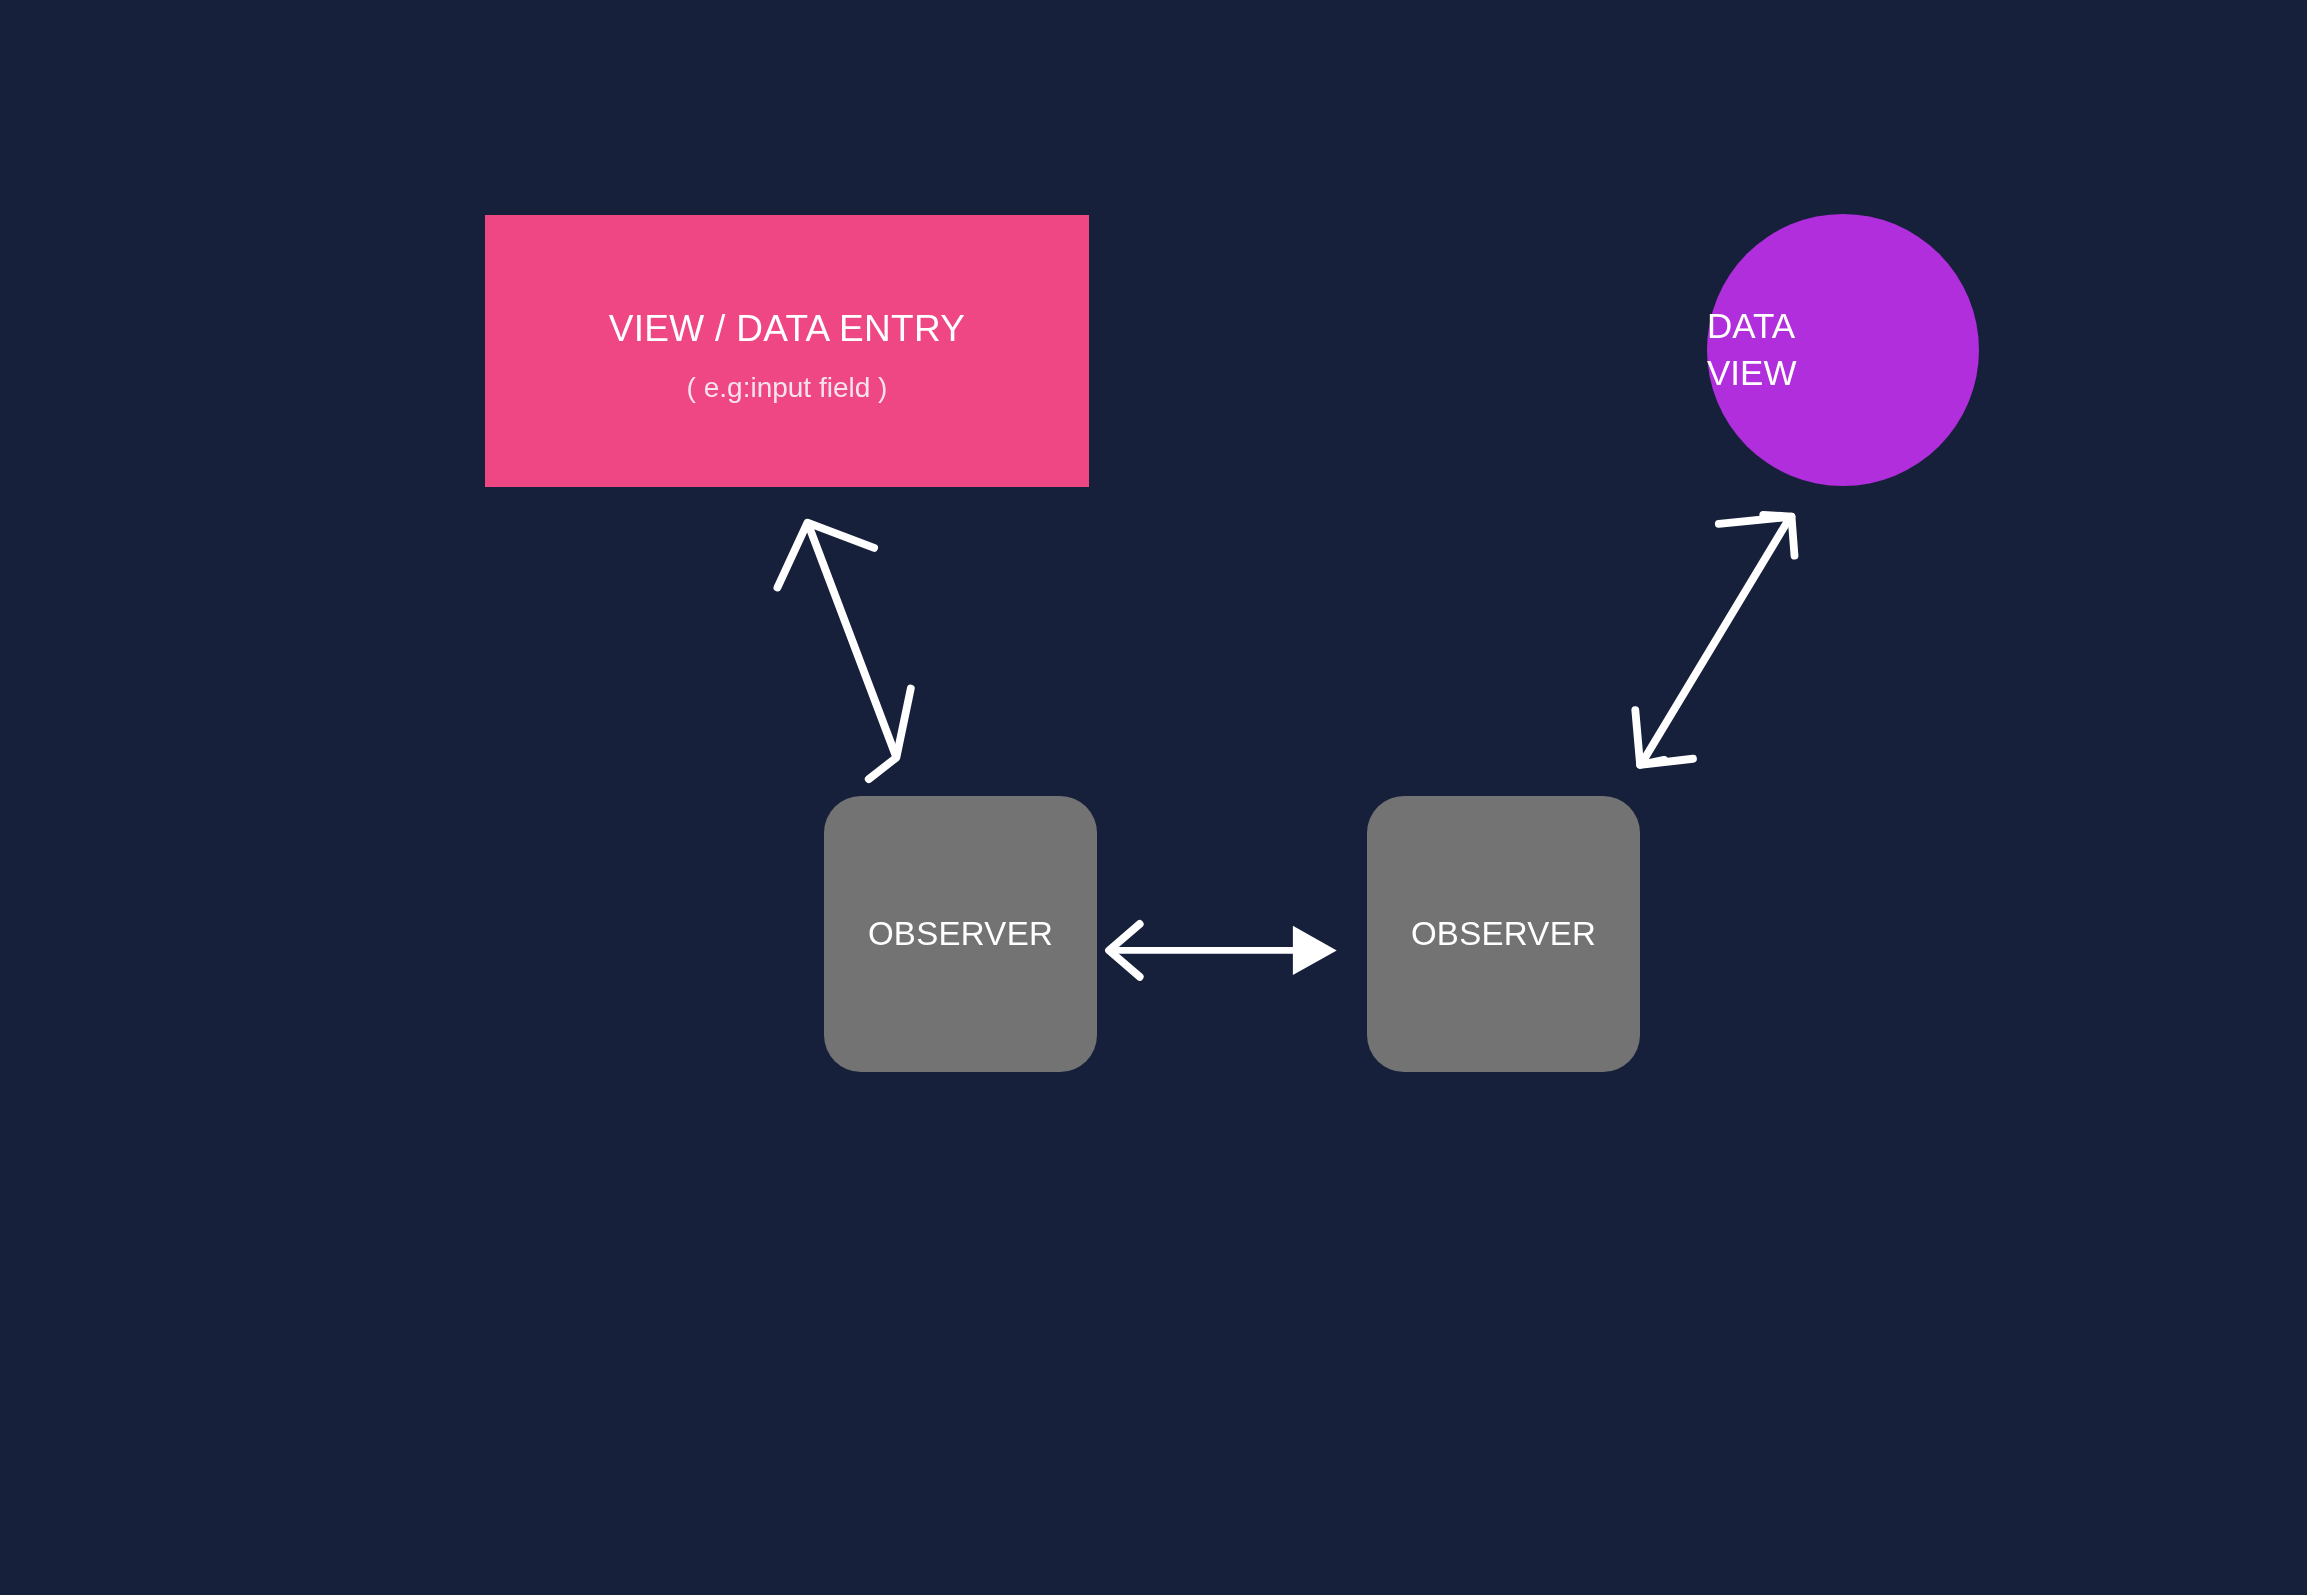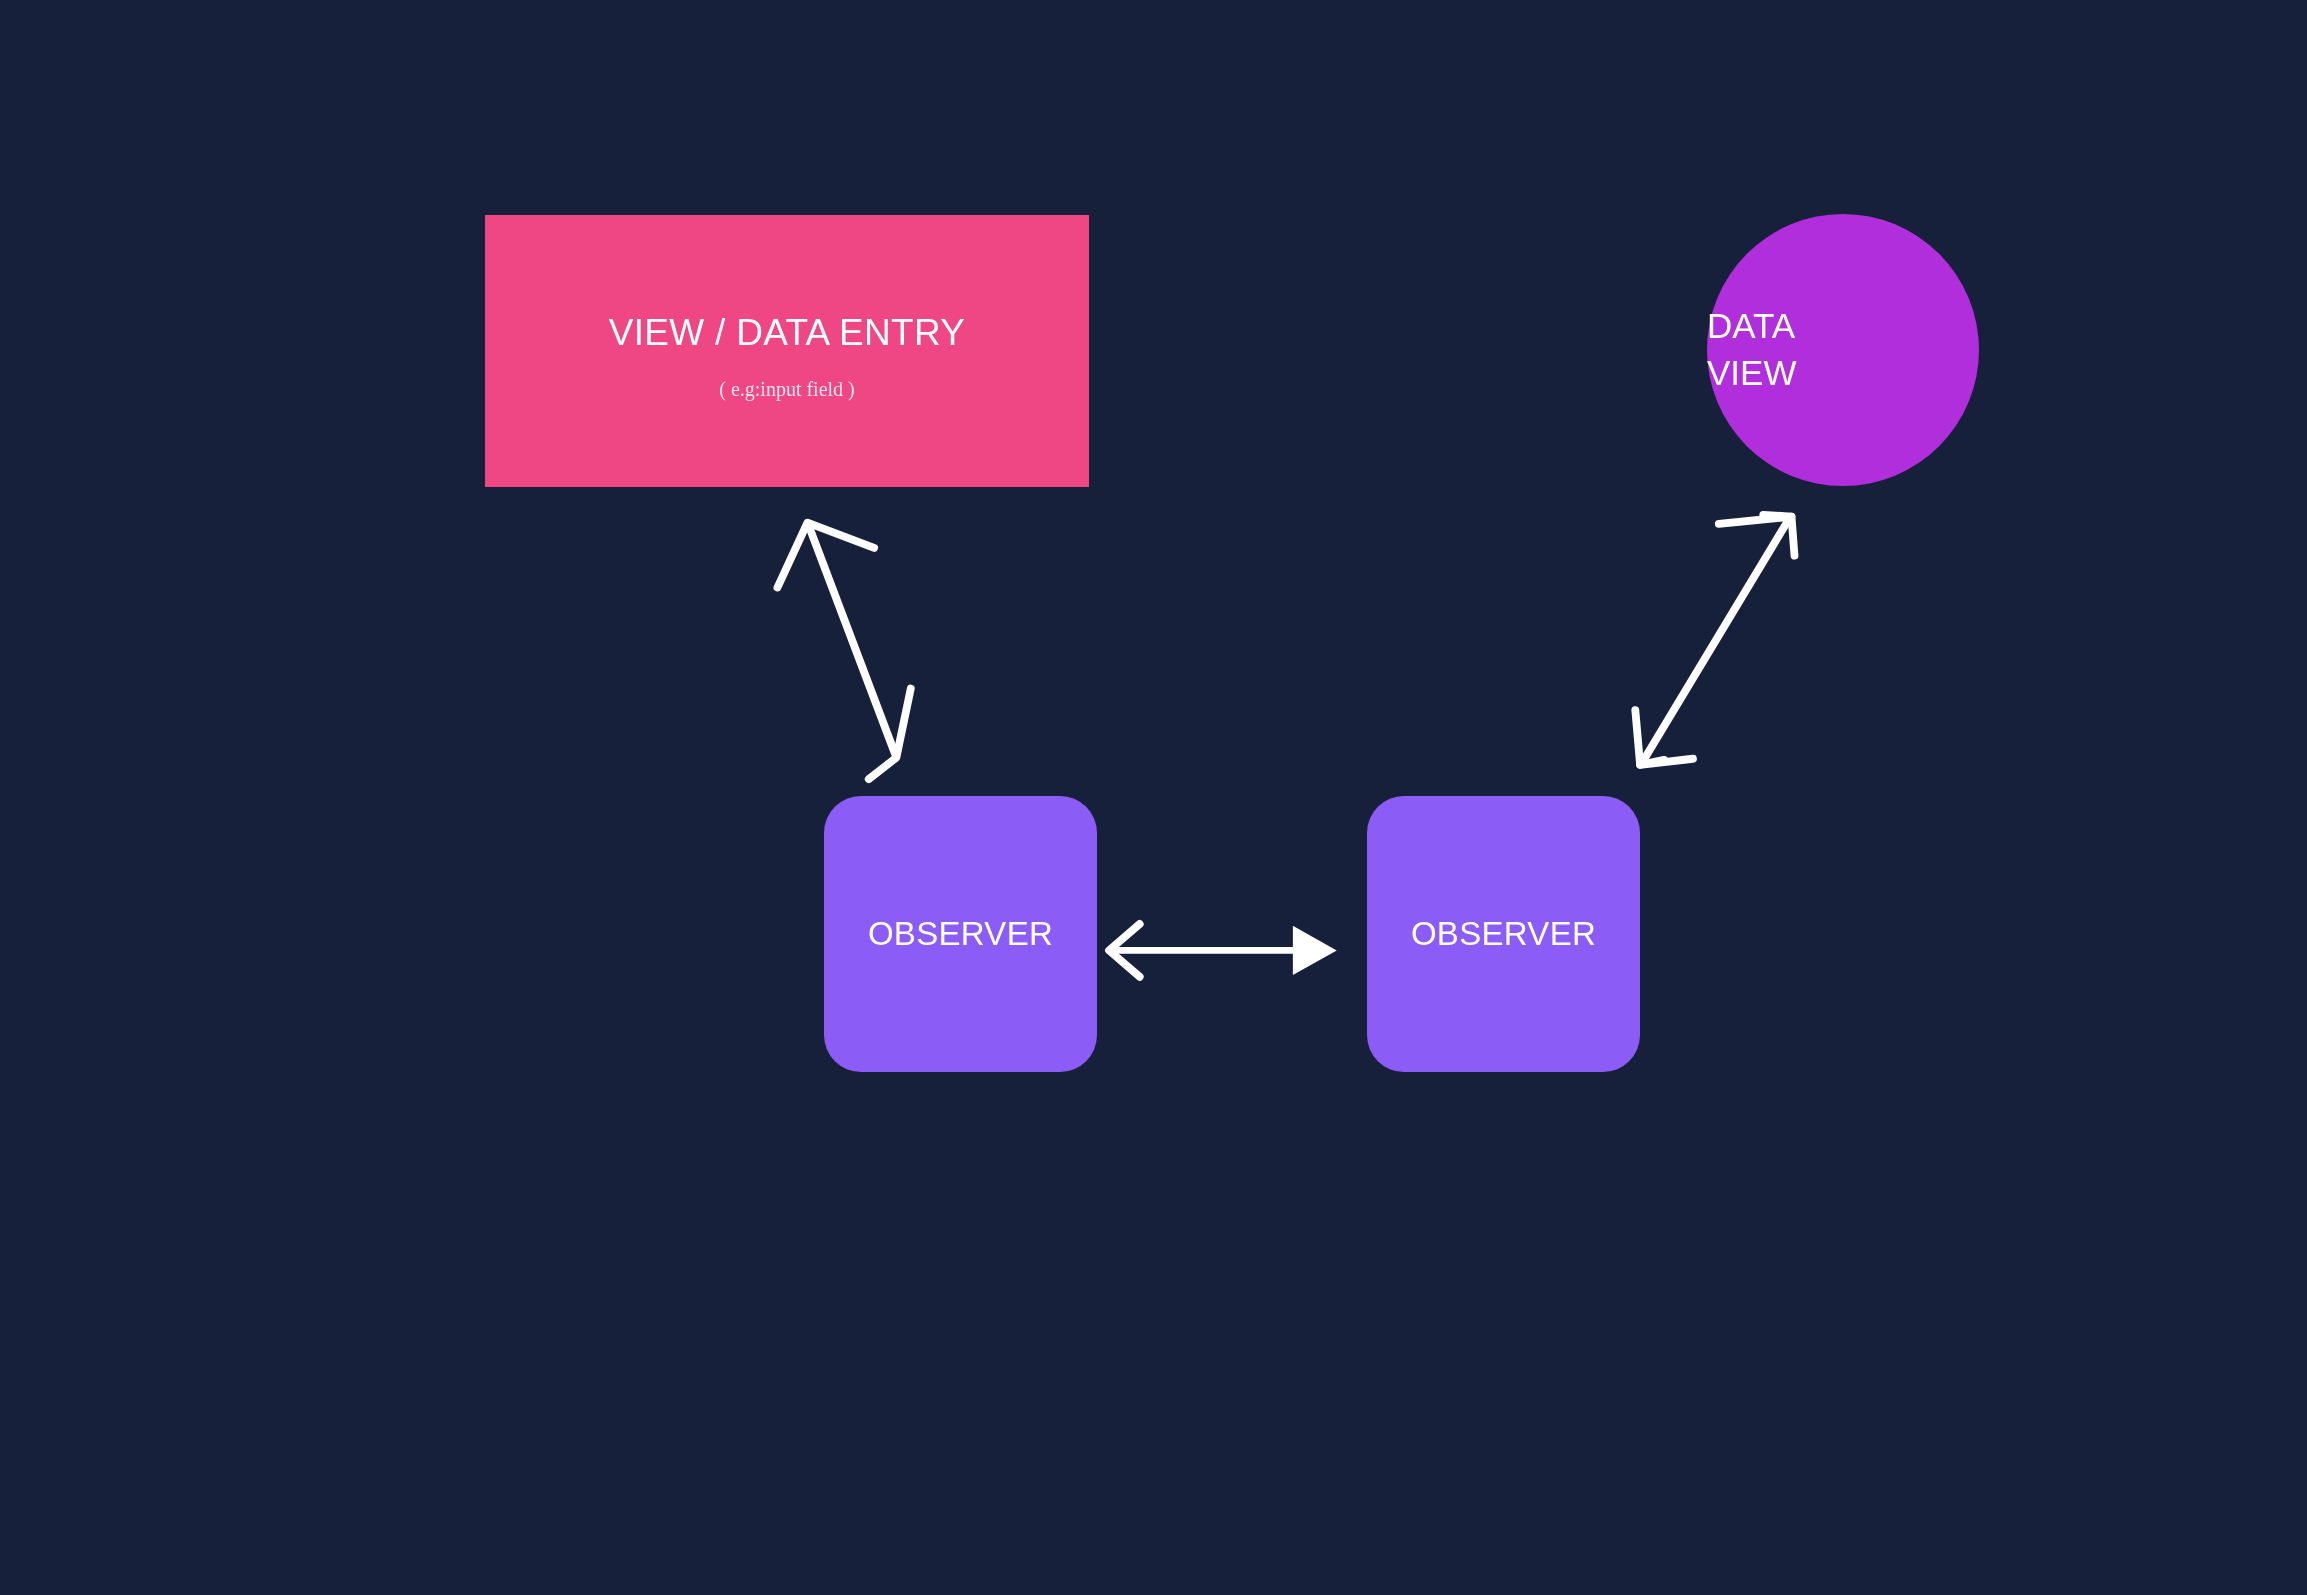--- a/index.html
+++ b/index.html
@@ -35,26 +35,25 @@
   .view-title {
     color: #ffffff;
     font-size: 37px;
     font-weight: 400;
     letter-spacing: 0.3px;
     line-height: 1.1;
     white-space: nowrap;
   }
   .view-sub {
     color: #f6e4ec;
-    font-size: 20px;
+    font-size: 28px;
     font-weight: 400;
     margin-top: 24px;
     line-height: 1.1;
     white-space: nowrap;
-    font-family: Liberation Serif, serif;
   }
 
   
   .model-circle {
     position: absolute;
     left: 1707px;
     top: 214px;
     width: 272px;
     height: 272px;
     border-radius: 50%;
@@ -70,21 +69,21 @@
     font-weight: 400;
     line-height: 1.33;
     white-space: nowrap;
   }
 
   
   .observer-box {
     position: absolute;
     width: 273px;
     height: 276px;
-    background: #8b5cf6;
+    background: #737373;
     border-radius: 37px;
     display: flex;
     align-items: center;
     justify-content: center;
   }
   #observer-left  { left: 824px; top: 796px; }
   #observer-right { left: 1367px; top: 796px; }
   .observer-label {
     color: #ffffff;
     font-size: 33px;

